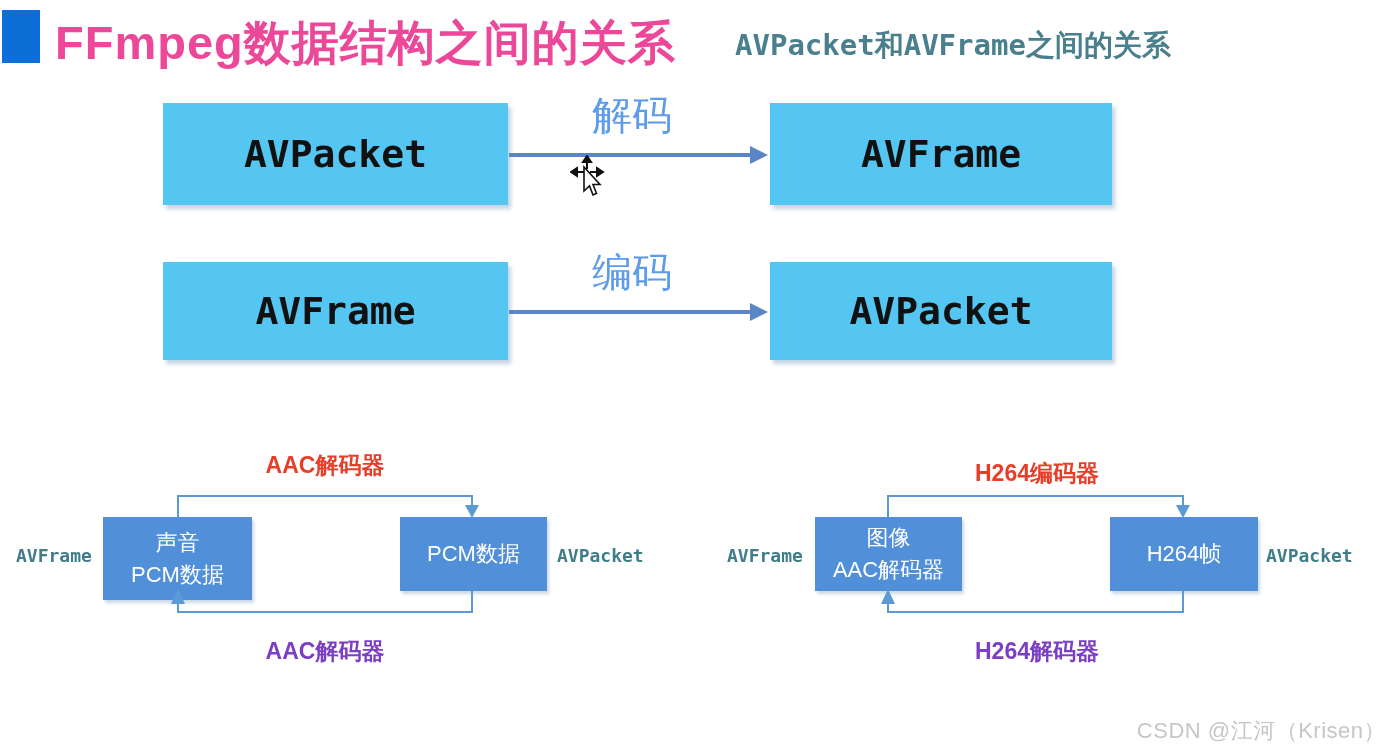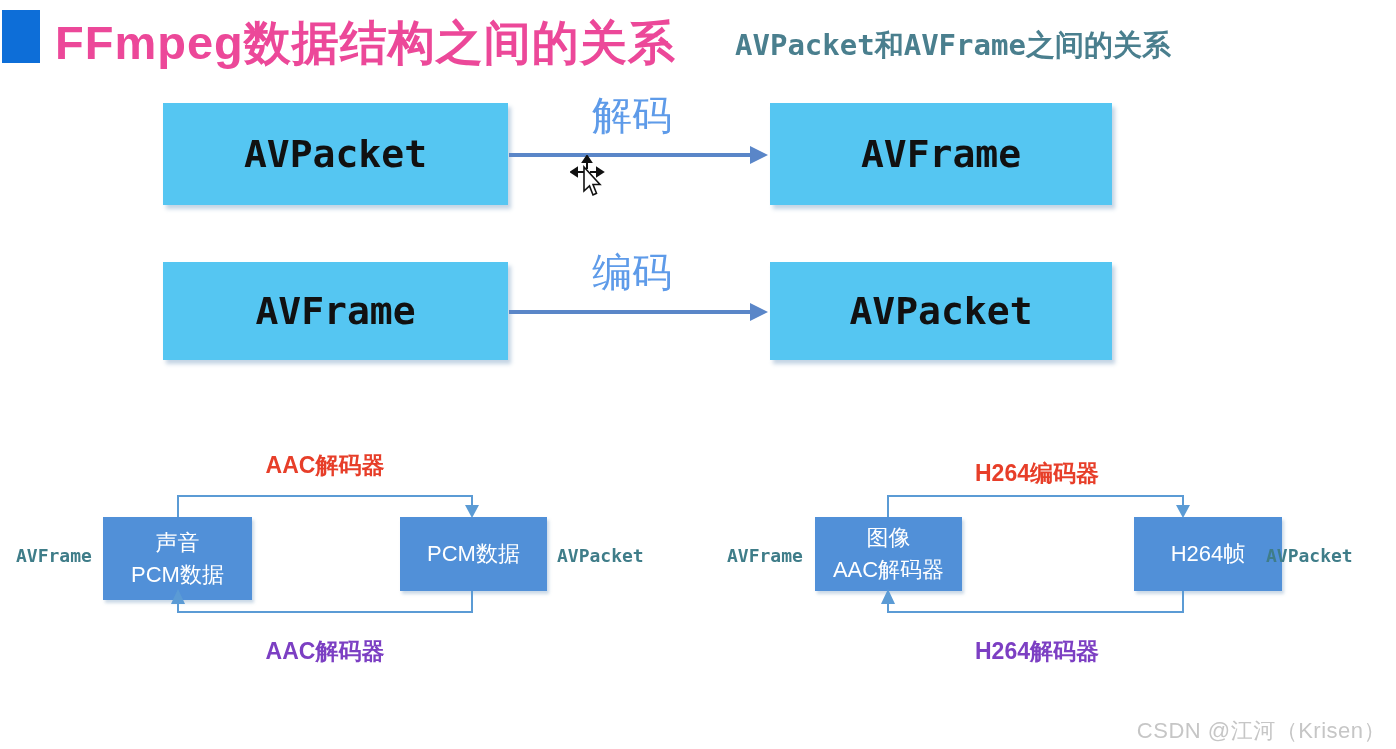--- a/index.html
+++ b/index.html
@@ -46,21 +46,21 @@
   
   .codec-box {
     background:#5190d8; color:#ffffff; text-align:center;
     display:flex; flex-direction:column; align-items:center; justify-content:center;
     font-size:22px; line-height:32px;
     box-shadow:2px 3px 3px rgba(125,160,195,0.4);
   }
   .cb-aac-left   { left:103px;  top:517px; width:149px; height:83px; }
   .cb-aac-right  { left:400px;  top:517px; width:147px; height:74px; }
   .cb-h264-left  { left:815px;  top:517px; width:147px; height:74px; }
-  .cb-h264-right { left:1110px; top:517px; width:148px; height:74px;margin-left:24px; }
+  .cb-h264-right { left:1110px; top:517px; width:148px; height:74px; }
 
   .side-tag {
     font-family:"DejaVu Sans Mono", monospace; font-weight:bold;
     font-size:18px; color:#3f7d89; white-space:nowrap;
   }
   .st-aac-left   { left:16px;   top:545px; }
   .st-aac-right  { left:557px;  top:545px; }
   .st-h264-left  { left:727px;  top:545px; }
   .st-h264-right { left:1266px; top:545px; }
 

